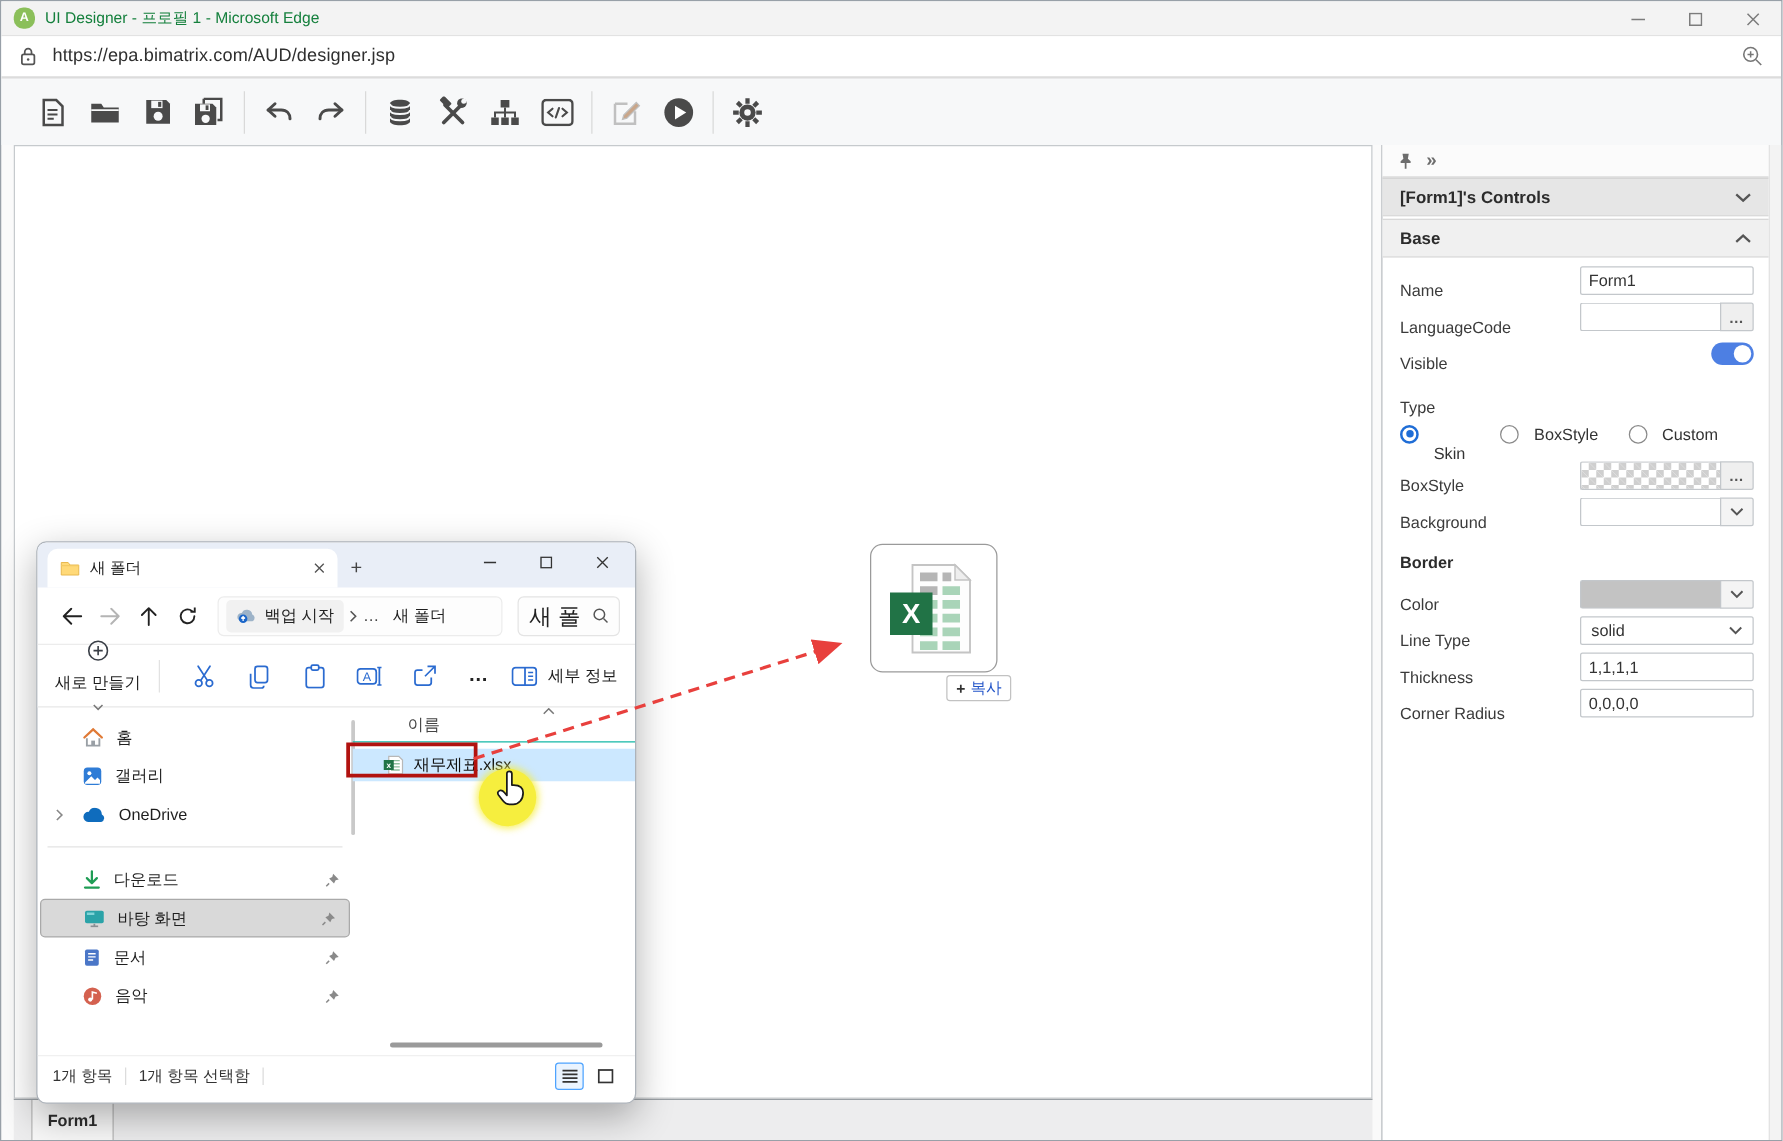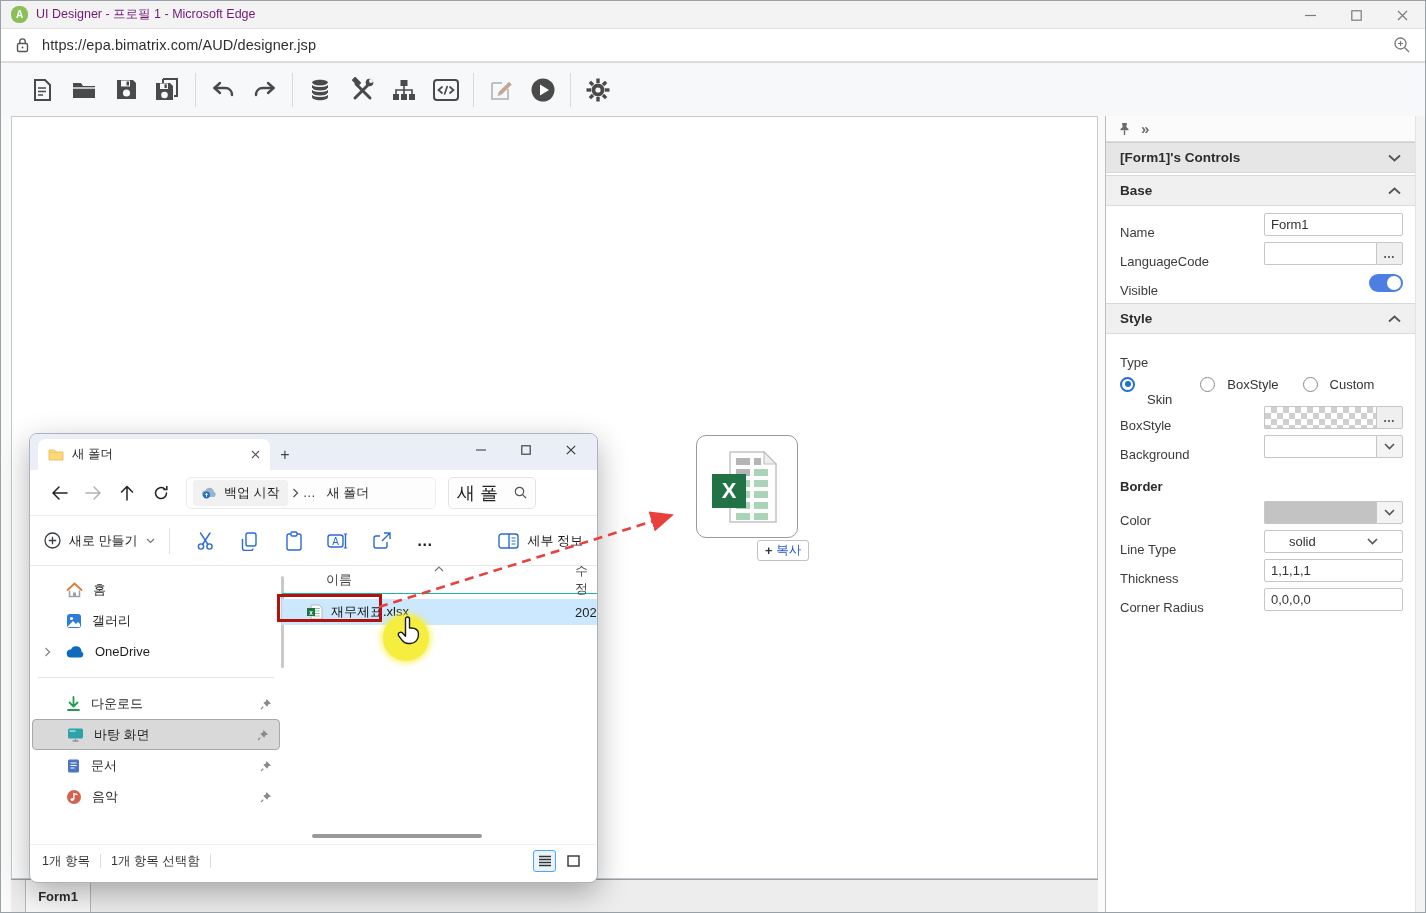--- a/index.html
+++ b/index.html
@@ -9,21 +9,21 @@
     font-size:13px; color:#333; background:#fafafa; position:relative;
     overflow:hidden; border:1px solid #98a0a8;
   }
   svg { display:block; }
 
   
   .titlebar { position:absolute; left:0; top:0; width:100%; height:28px;
     background:#f3f3f3; border-bottom:1px solid #e2e2e2; display:flex; align-items:center; padding-left:10px; }
   .titlebar .logo { width:17px; height:17px; border-radius:45% 45% 45% 45%;
     background:#8bbf5a; color:#fff; font-size:10px; font-weight:bold; display:flex; align-items:center; justify-content:center; margin-right:8px;}
-  .titlebar .title { color:#701a75; font-size:12.5px; }
+  .titlebar .title { color:#15803d; font-size:12.5px; }
   .win-controls { position:absolute; right:0; top:0; height:28px; display:flex; }
   .win-controls .wc { width:46px; height:28px; display:flex; align-items:center; justify-content:center; color:#7c7c7c; font-size:13px; }
   .urlbar { position:absolute; left:0; top:28px; width:100%; height:34px; background:#fff;
     border-bottom:2px solid #dcdcdc; display:flex; align-items:center; padding:0 14px; }
   .urlbar .url { font-size:14.5px; color:#2f2f2f; margin-left:12px; letter-spacing:.1px;}
   .urlbar .zoom-right { margin-left:auto; }
 
   
   .dtoolbar { position:absolute; left:0; top:62px; width:100%; height:53px; background:#f7f8f9;
     display:flex; align-items:center; padding-left:20px; }
@@ -56,51 +56,51 @@
     font-family:"Liberation Sans",sans-serif; border-radius:2px;}
   .pinput.short { width:112px; border-right:none; border-radius:2px 0 0 2px;}
   .dots-btn { width:27px; height:23px; background:#efefef; border:1px solid #c3c7cb; display:flex; align-items:center; justify-content:center;
     color:#555; font-weight:bold; letter-spacing:1px; border-radius:0 2px 2px 0; font-size:12px;}
   .swatch { width:112px; height:23px; border:1px solid #c3c7cb; border-right:none; border-radius:2px 0 0 2px;}
   .checker { background-image:
       linear-gradient(45deg,#cfcfcf 25%,transparent 25%,transparent 75%,#cfcfcf 75%),
       linear-gradient(45deg,#cfcfcf 25%,transparent 25%,transparent 75%,#cfcfcf 75%);
     background-size:12px 12px; background-position:0 0,6px 6px; background-color:#fff;}
   .drop-btn { width:27px; height:23px; background:#f4f4f4; border:1px solid #c3c7cb; display:flex; align-items:center; justify-content:center; border-radius:0 2px 2px 0;}
-  .pselect { width:139px; height:23px; border:1px solid #c3c7cb; border-radius:2px; background:#fff; display:flex; align-items:center; padding:0 24px;}
+  .pselect { width:139px; height:23px; border:1px solid #c3c7cb; border-radius:2px; background:#fff; display:flex; align-items:center; padding:0 8px;}
   .pselect .chev { margin-left:auto; }
   .toggle { width:34px; height:18px; border-radius:9px; background:#4d7fe3; position:relative; }
   .toggle .knob { position:absolute; right:2px; top:2px; width:14px; height:14px; border-radius:50%; background:#fff; }
   .radio-row { height:30px; display:flex; align-items:center; padding:0 14px; gap:6px; }
   .radio { width:15px; height:15px; border-radius:50%; border:1px solid #8a8a8a; background:#fff; margin-right:6px;}
   .radio.sel { border:2px solid #1f6dd6; position:relative; }
   .radio.sel::after { content:""; position:absolute; left:2.5px; top:2.5px; width:6px; height:6px; border-radius:50%; background:#1f6dd6; }
   .sub-label { font-weight:bold; color:#2c2c2c; padding:10px 14px 4px 14px; }
 
   
-  .explorer { position:absolute; left:28px; top:432px; width:569px; height:450px;
+  .explorer { position:absolute; left:28px; top:432px; width:480px; height:450px;
     border-radius:8px; background:#fff; border:1px solid #adb3ba;
     box-shadow:0 10px 30px rgba(0,0,0,.3); overflow:hidden; }
   .ex-tabbar { height:36px; background:#e9eef7; display:flex; align-items:flex-end; position:relative;}
   .ex-tab { margin-left:8px; width:232px; height:31px; background:#fff; border-radius:8px 8px 0 0;
     display:flex; align-items:center; padding:0 10px; gap:8px; }
   .ex-tab .tab-title { font-size:12.5px; color:#222; flex:1; }
   .ex-newtab { width:30px; height:31px; display:flex; align-items:center; justify-content:center; color:#444; font-size:16px;}
   .ex-controls { position:absolute; right:4px; top:0; height:32px; display:flex; }
   .ex-controls .wc { width:45px; display:flex; align-items:center; justify-content:center; color:#333; font-size:12px;}
   .ex-navbar { height:46px; background:#fff; display:flex; align-items:center; padding:0 12px; border-bottom:1px solid #ececec;}
   .nav-ic { width:34px; display:flex; align-items:center; justify-content:center; }
   .addr { width:250px; height:32px; background:#fdfdfd; border:1px solid #ececec; border-radius:5px;
     display:flex; align-items:center; margin-left:8px; padding:0 6px; gap:4px;}
   .addr-chip { height:26px; background:#f1f1f1; border-radius:4px; display:flex; align-items:center; gap:6px; padding:0 8px; color:#222;}
   .searchbox { width:88px; height:32px; margin-left:12px; border:1px solid #e4e4e4; border-radius:5px; background:#fdfdfd;
     display:flex; align-items:center; padding:0 8px; color:#222;}
   .searchbox .sval { flex:1; border:none; outline:none; background:transparent; width:40px; font-family:"Liberation Sans",sans-serif; font-size:18px; color:#222;}
   .ex-cmdbar { height:50px; background:#fff; border-bottom:1px solid #e7e7e7; display:flex; align-items:center; padding:0 14px;}
-  .cmd-new { display:flex; align-items:center; gap:8px; color:#1c1c1c; }
+  .cmd-new { display:flex; align-items:center; gap:8px; color:#1c1c1c;flex-direction:column; }
   .cmd-sep { width:1px; height:26px; background:#e2e2e2; margin:0 14px; }
   .cmd-ic { width:44px; display:flex; align-items:center; justify-content:center; }
   .cmd-right { margin-left:auto; display:flex; align-items:center; gap:8px; color:#1c1c1c;}
   .ex-body { display:flex; height:278px; position:relative;}
   .ex-side { width:252px; padding-top:8px; position:relative; }
   .side-item { height:31px; display:flex; align-items:center; padding:0 10px 0 36px; gap:10px; color:#1f1f1f; position:relative;}
   .side-item .pin { margin-left:auto; }
   .side-item.sel { background:#d9d9d9; border:1px solid #a9a9a9; border-radius:4px; margin:0 2px; padding-left:34px;}
   .side-chev { position:absolute; left:14px; }
   .side-div { height:1px; background:#e4e4e4; margin:10px 8px; }
@@ -351,28 +351,20 @@
     </span>
   </div>
   <div class="prow">
     <span class="plabel">Visible</span>
     <span class="pctrl">
         <span class="toggle">
           <span class="knob"></span>
         </span>
       </span>
   </div>
-  <div class="sec-hdr hdr-lite" style="margin-top:6px;">
-    <span>Style</span>
-    <span class="chev">
-        <svg width="13" height="8" viewBox="0 0 13 8">
-          <path d="M1 6.5 L6.5 1.5 L12 6.5" fill="none" stroke="#555" stroke-width="1.8"></path>
-        </svg>
-      </span>
-  </div>
   <div class="prow" style="margin-top:6px;">
     <span class="plabel">Type</span>
   </div>
   <div class="radio-row">
     <span class="radio sel"></span>
     <span style="margin-right:22px;margin-top:30px;">Skin</span>
     <span class="radio"></span>
     <span style="margin-right:18px;">BoxStyle</span>
     <span class="radio"></span>
     <span>Custom</span>

